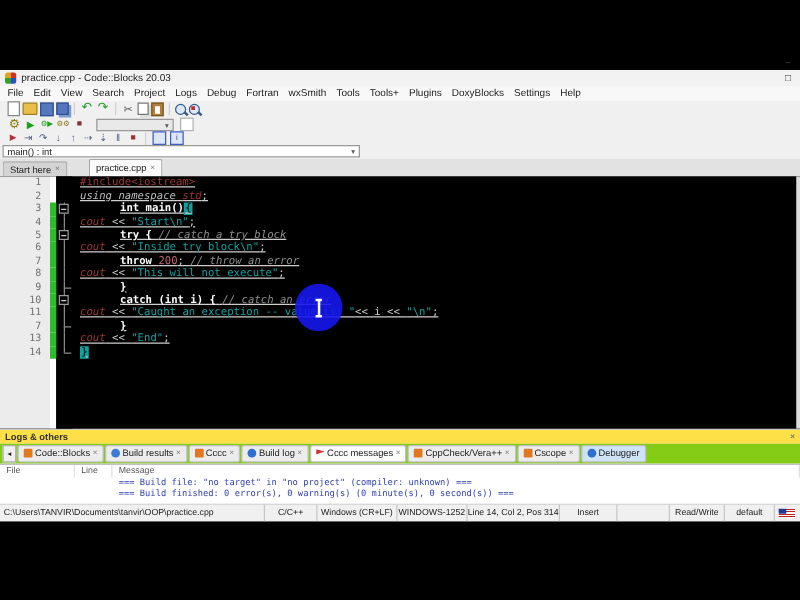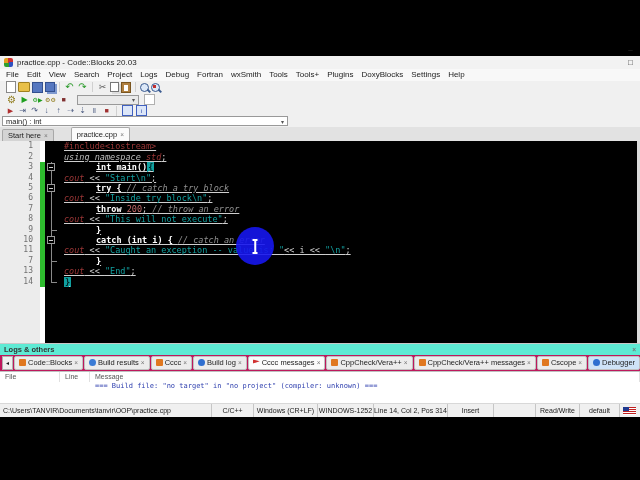--- a/index.html
+++ b/index.html
@@ -77,23 +77,23 @@
   .tk-num{color:#c06868;}
   .tk-brace{color:#002a2a;background:#10a0a0;font-weight:bold;padding:0 1px;}
   .click-circle{position:absolute;left:236px;top:86px;width:38px;height:38px;border-radius:50%;
                 background:rgba(22,22,238,0.9);}
   .ibeam-v{position:absolute;left:50%;top:50%;transform:translate(-50%,-50%);width:1.5px;height:13px;background:#fff;}
   .ibeam-t{position:absolute;left:50%;top:calc(50% - 7px);transform:translateX(-50%);width:5px;height:1.5px;background:#fff;}
   .ibeam-b{position:absolute;left:50%;top:calc(50% + 6px);transform:translateX(-50%);width:5px;height:1.5px;background:#fff;}
   
   .logs{height:60px;display:flex;flex-direction:column;background:#f0f0f0;border-top:1px solid #c8c8c8;}
   .logs-cap{height:11px;display:flex;align-items:center;padding:0 4px;font-size:7.5px;font-weight:bold;
-            color:#333;background:#5eead4;}
+            color:#333;background:#fde047;}
   .logs-cap .spacer{flex:1;}
-  .logtabs{height:16px;background:#be185d;display:flex;align-items:center;gap:1px;padding-left:2px;overflow:hidden;}
+  .logtabs{height:16px;background:#84cc16;display:flex;align-items:center;gap:1px;padding-left:2px;overflow:hidden;}
   .scrollbtn{width:9px;height:12px;font-size:6px;display:flex;align-items:center;justify-content:center;
              border:1px solid #b0b0b0;background:#f0f0f0;flex:0 0 auto;}
   .logtab{height:12px;display:flex;align-items:center;gap:2px;padding:0 4px;font-size:7.5px;
           background:#ececec;border:1px solid #c0c0c0;border-radius:2px;white-space:nowrap;flex:0 0 auto;}
   .logtab.selected{background:#fbfbfb;}
   .logtab.highlight{background:#cfe3f7;}
   .tabicon{width:7px;height:7px;border-radius:1px;flex:0 0 auto;}
   .tabicon.magnifier{border-radius:50%;}
   .tabicon.gear{border-radius:50%;}
   .tabicon.flag{clip-path:polygon(0 0,100% 25%,0 60%,0 100%);}
@@ -376,25 +376,20 @@
             <span>Cccc messages</span>
             <span class="xglyph">×</span>
           </div>
           <div class="logtab">
             <span class="tabicon report" style="background: rgb(224, 120, 32);"></span>
             <span>CppCheck/Vera++</span>
             <span class="xglyph">×</span>
           </div>
           <div class="logtab">
             <span class="tabicon report" style="background: rgb(224, 120, 32);"></span>
-            <span>CppCheck/Vera++ messages</span>
-            <span class="xglyph">×</span>
-          </div>
-          <div class="logtab">
-            <span class="tabicon report" style="background: rgb(224, 120, 32);"></span>
             <span>Cscope</span>
             <span class="xglyph">×</span>
           </div>
           <div class="logtab highlight">
             <span class="tabicon gear" style="background: rgb(47, 111, 208);"></span>
             <span>Debugger</span>
           </div>
         </div>
       <div class="logtable">
         <div class="lt-header" id="lt-header">
@@ -404,20 +399,21 @@
           </div>
         <div id="lt-rows">
             <div class="lt-row">
               <span class="c c-file"></span>
               <span class="c c-line"></span>
               <span class="c c-msg">=== Build file: "no target" in "no project" (compiler: unknown) ===</span>
             </div>
             <div class="lt-row">
               <span class="c c-file"></span>
               <span class="c c-line"></span>
+              <span class="c c-msg">=== Build finished: 0 error(s), 0 warning(s) (0 minute(s), 0 second(s)) ===</span>
             </div>
           </div>
       </div>
     </div>
 
     <div class="statusbar" id="statusbar">
         <span class="sseg left" style="width: 212px;">C:\Users\TANVIR\Documents\tanvir\OOP\practice.cpp</span>
         <span class="sseg" style="width: 42px;">C/C++</span>
         <span class="sseg" style="width: 64px;">Windows (CR+LF)</span>
         <span class="sseg" style="width: 56px;">WINDOWS-1252</span>

